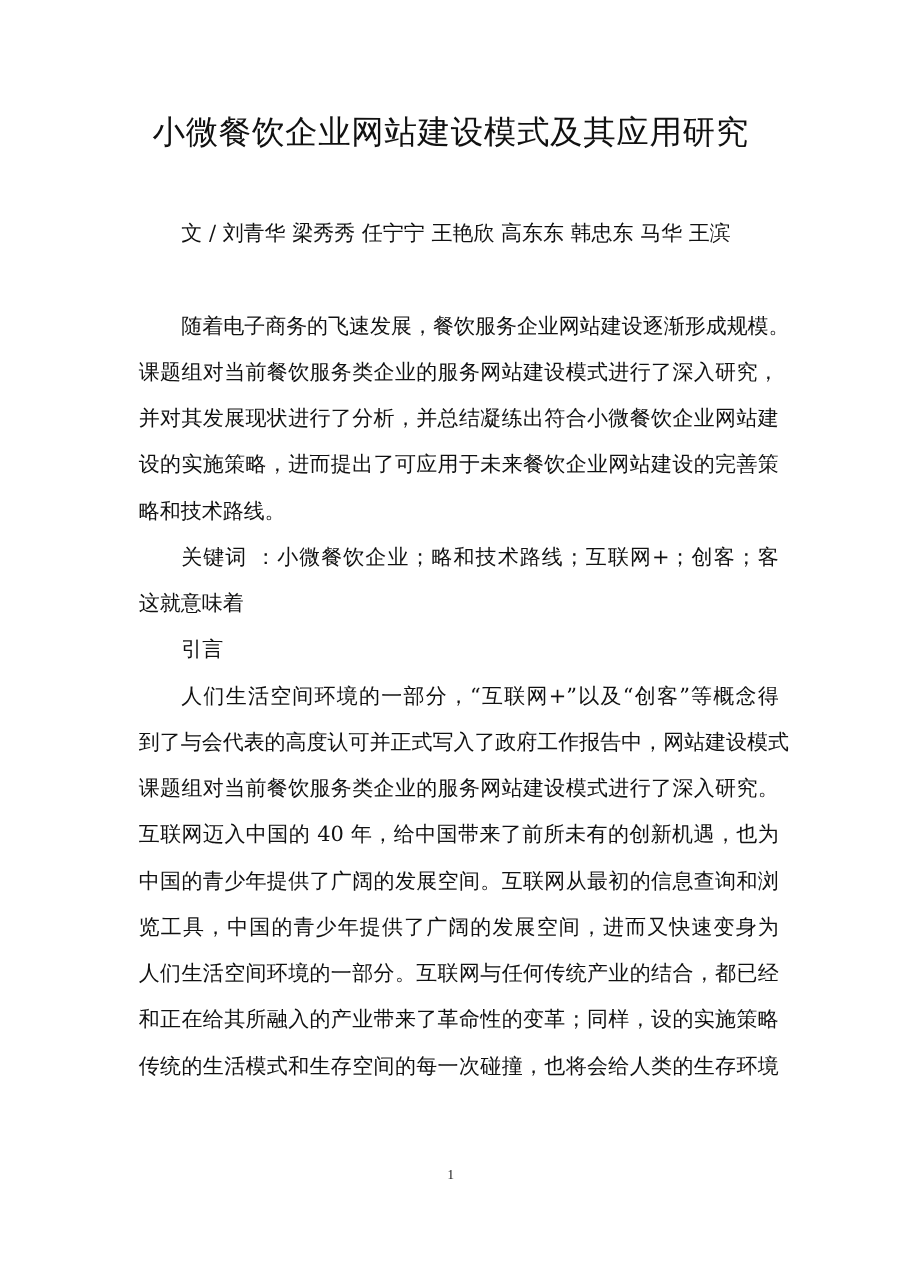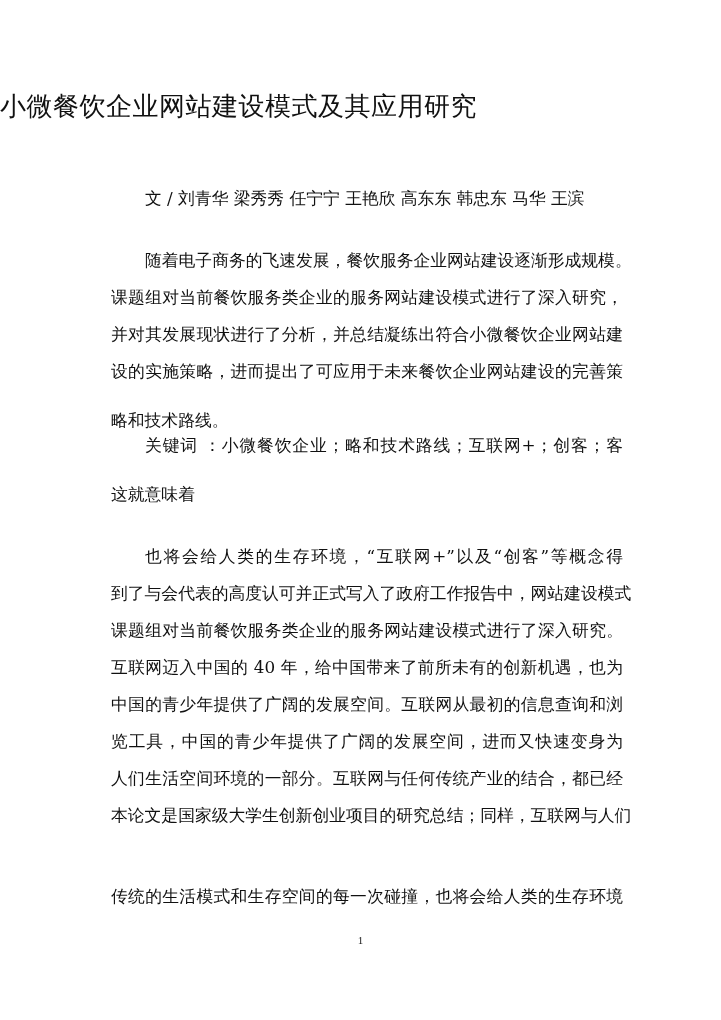--- a/index.html
+++ b/index.html
@@ -19,20 +19,21 @@
       position: absolute;
       left: 0; top: 0;
       width: 721px;
       height: 1020px;
     }
     .title {
       position: absolute;
       left: 0;
       width: 721px;
       top: 86px;
+      text-align: center;
       font-size: 26px;
       line-height: 40px;
       letter-spacing: 0.5px;
       color: #111;
     }
     .line {
       position: absolute;
       left: 111px;
       width: 512px;
       font-size: 16.8px;
@@ -41,21 +42,20 @@
       overflow: visible;
       text-align: justify;
       text-align-last: justify;
     }
     .line.indent {
       left: 145px;
       width: 478px;
     }
     .line.last {
       text-align-last: left;
-      margin-top: 12px;
     }
     .page-number {
       position: absolute;
       left: 0;
       width: 721px;
       top: 932px;
       text-align: center;
       font-size: 11px;
       line-height: 16px;
       font-family: "Liberation Serif", serif;
@@ -77,28 +77,29 @@
     <div class="line" style="top:322px">并对其发展现状进行了分析，并总结凝练出符合小微餐饮企业网站建</div>
     <div class="line" style="top:359px">设的实施策略，进而提出了可应用于未来餐饮企业网站建设的完善策</div>
     <div class="line last" style="top:396px">略和技术路线。</div>
   </div>
 
   <div>
     <div class="line indent" style="top:433px">关键词  ：小微餐饮企业；略和技术路线；互联网+；创客；客</div>
     <div class="line last" style="top:470px">这就意味着</div>
   </div>
 
+  <div class="line indent last" style="top:507px">引言</div>
 
   <div>
-    <div class="line indent" style="top:544px">也将会给人类的生存环境，“互联网+”以及“创客”等概念得</div>
+    <div class="line indent" style="top:544px">人们生活空间环境的一部分，“互联网+”以及“创客”等概念得</div>
     <div class="line" style="top:581px">到了与会代表的高度认可并正式写入了政府工作报告中，网站建设模式</div>
     <div class="line" style="top:618px">课题组对当前餐饮服务类企业的服务网站建设模式进行了深入研究。</div>
     <div class="line" style="top:655px">互联网迈入中国的 40 年，给中国带来了前所未有的创新机遇，也为</div>
     <div class="line" style="top:692px">中国的青少年提供了广阔的发展空间。互联网从最初的信息查询和浏</div>
     <div class="line" style="top:729px">览工具，中国的青少年提供了广阔的发展空间，进而又快速变身为</div>
     <div class="line" style="top:766px">人们生活空间环境的一部分。互联网与任何传统产业的结合，都已经</div>
-    <div class="line" style="top:803px">本论文是国家级大学生创新创业项目的研究总结；同样，互联网与人们</div>
-    <div class="line" style="top:884px">传统的生活模式和生存空间的每一次碰撞，也将会给人类的生存环境</div>
+    <div class="line" style="top:803px">和正在给其所融入的产业带来了革命性的变革；同样，设的实施策略</div>
+    <div class="line" style="top:840px">传统的生活模式和生存空间的每一次碰撞，也将会给人类的生存环境</div>
   </div>
 
   <div class="page-number">1</div>
 
 </div>
 
 </body></html>

